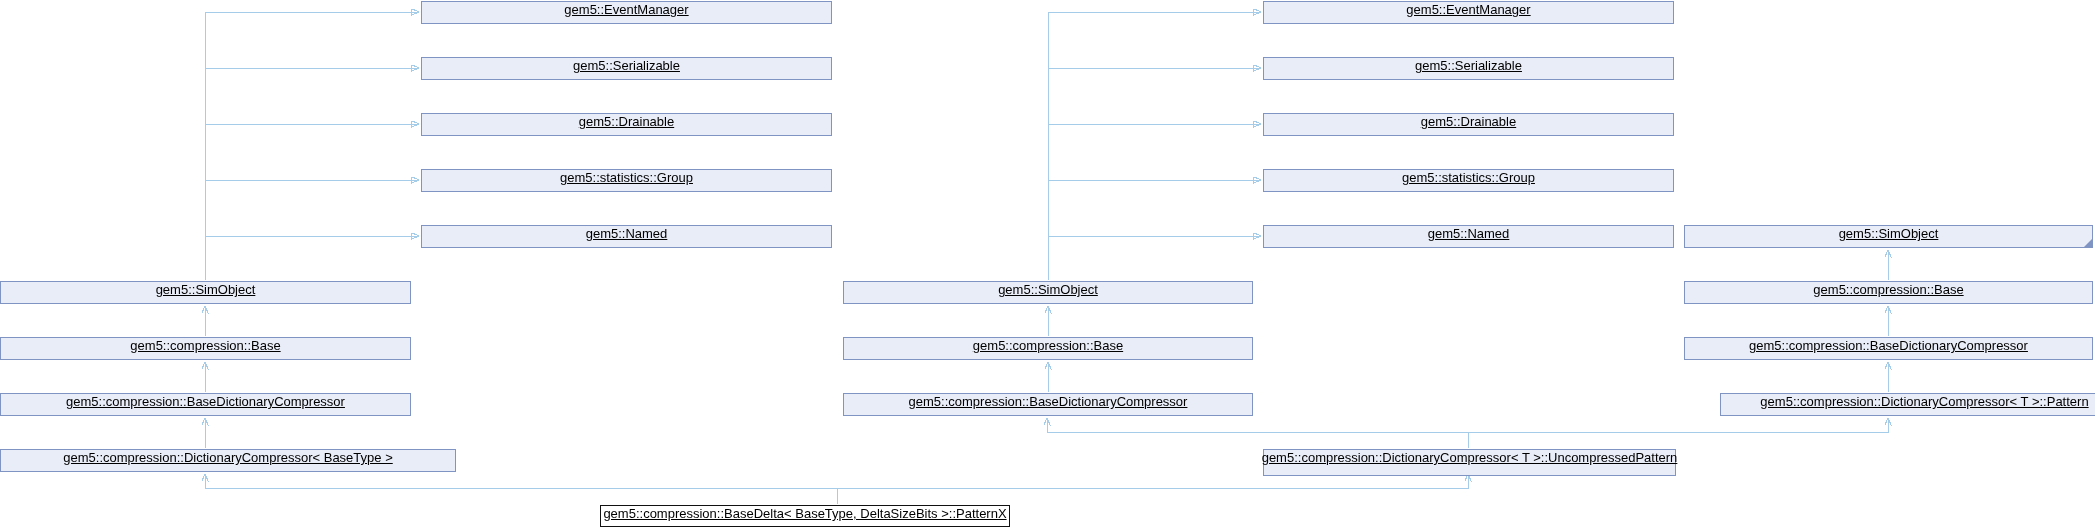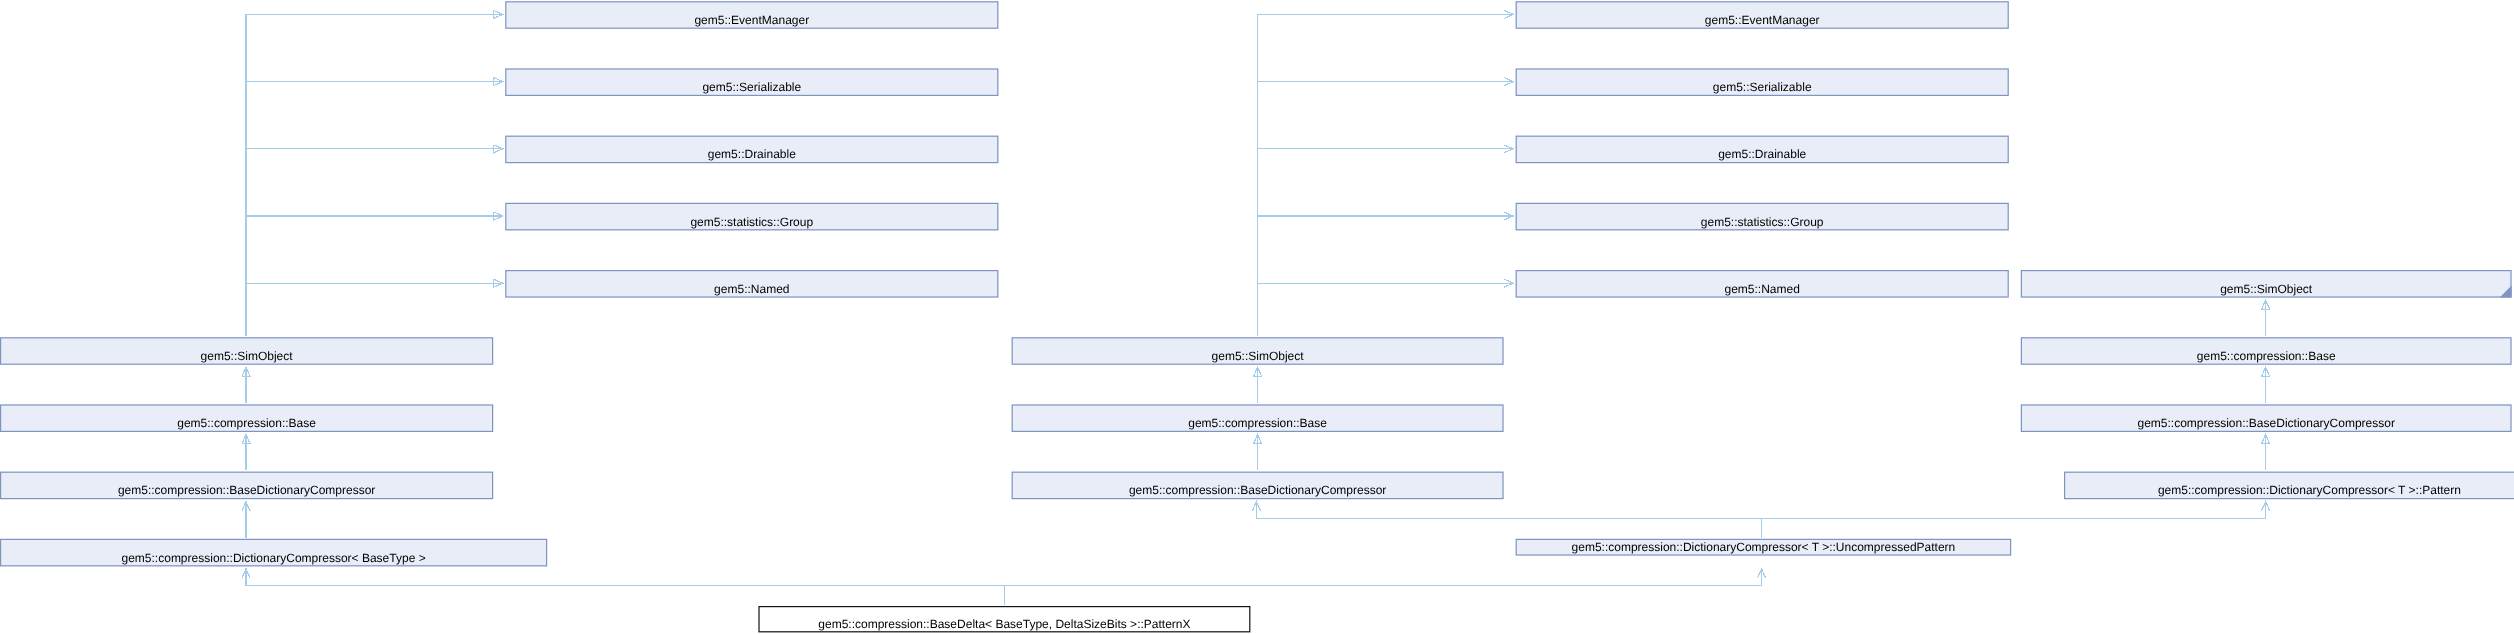--- a/index.html
+++ b/index.html
@@ -26,26 +26,27 @@
     stroke:var(--edge-color);
     stroke-width:1;
     shape-rendering:crispEdges;
   }
   .node{
     position:absolute;
     box-sizing:border-box;
     background:var(--node-fill);
     border:1px solid var(--node-border);
     display:flex;
-    align-items:flex-end;
+    align-items:flex-start;
     justify-content:center;
     color:var(--text-color);
-    font-size:10px;
+    font-size:13px;
     white-space:nowrap;
     cursor:pointer;
+    text-decoration:underline;
   }
   .node .label{
     pointer-events:none;
   }
   .node.highlight{
     background:var(--current-fill);
     border:1px solid var(--current-border);
     cursor:default;
   }
   .fold-corner{
@@ -135,32 +136,32 @@
     </div>
     <div class="node" style="left: 843px; top: 281px; width: 410px; height: 23px;">
       <span class="label">gem5::SimObject</span>
     </div>
     <div class="node" style="left: 843px; top: 337px; width: 410px; height: 23px;">
       <span class="label">gem5::compression::Base</span>
     </div>
     <div class="node" style="left: 843px; top: 393px; width: 410px; height: 23px;">
       <span class="label">gem5::compression::BaseDictionaryCompressor</span>
     </div>
-    <div class="node" style="left: 1263px; top: 449px; width: 413px; height: 14px;">
+    <div class="node" style="left: 1263px; top: 449px; width: 413px; height: 27px;">
       <span class="label">gem5::compression::DictionaryCompressor&lt; T &gt;::UncompressedPattern</span>
     </div>
     <div class="node" style="left: 1684px; top: 225px; width: 409px; height: 23px;">
       <span class="label">gem5::SimObject</span>
       <span class="fold-corner"></span>
     </div>
     <div class="node" style="left: 1684px; top: 281px; width: 409px; height: 23px;">
       <span class="label">gem5::compression::Base</span>
     </div>
     <div class="node" style="left: 1684px; top: 337px; width: 409px; height: 23px;">
       <span class="label">gem5::compression::BaseDictionaryCompressor</span>
     </div>
     <div class="node" style="left: 1720px; top: 393px; width: 409px; height: 23px;">
       <span class="label">gem5::compression::DictionaryCompressor&lt; T &gt;::Pattern</span>
     </div>
-    <div class="node highlight" style="left: 632px; top: 505px; width: 410px; height: 22px;">
+    <div class="node highlight" style="left: 600px; top: 505px; width: 410px; height: 22px;">
       <span class="label">gem5::compression::BaseDelta&lt; BaseType, DeltaSizeBits &gt;::PatternX</span>
     </div>
   </div>
 
 </body></html>

